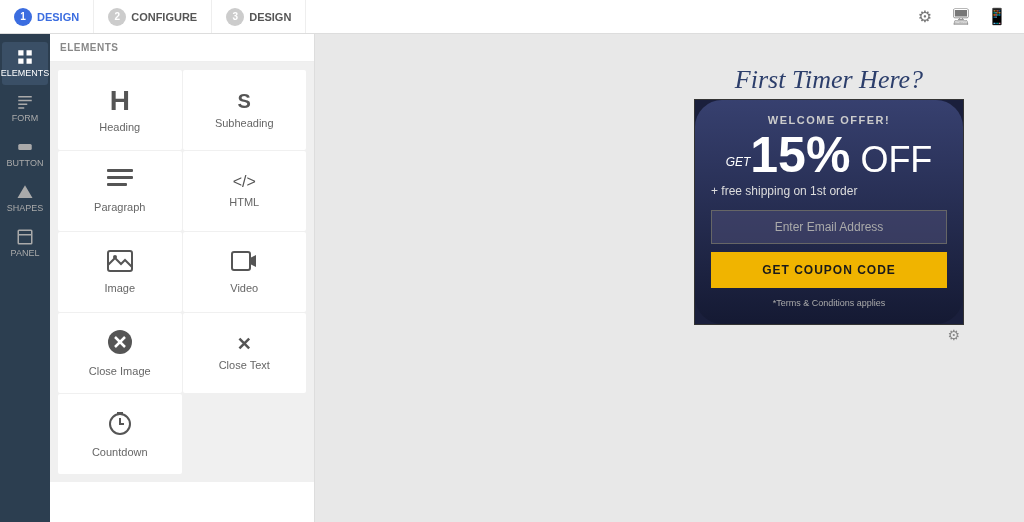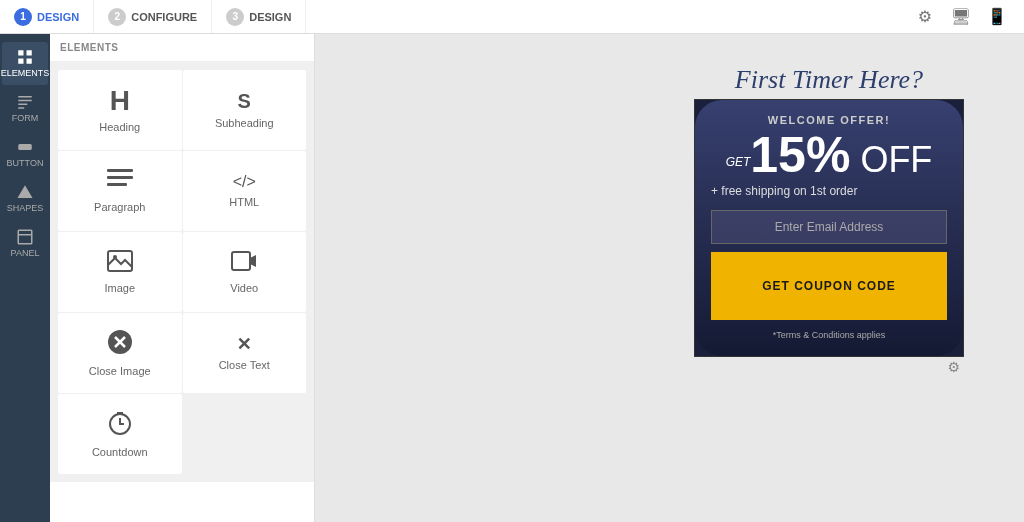--- a/index.html
+++ b/index.html
@@ -118,21 +118,21 @@
     .popup-subtext {
       color: #ddd; font-size: 12px; margin-bottom: 12px;
     }
     .popup-email-input {
       width: 100%; padding: 9px 28px; background: rgba(80,80,120,0.5);
       border: 1px solid #666; color: #ccc; font-size: 12px; text-align: center;
       margin-bottom: 8px; outline: none;
     }
     .popup-email-input::placeholder { color: #aaa; }
     .popup-btn {
-      width: 100%; padding: 27px; background: #f0b400; border: none;
+      width: 100%; padding: 11px; background: #f0b400; border: none;
       color: #1a1a1a; font-size: 12px; font-weight: bold; letter-spacing: 1px;
       cursor: pointer; margin-bottom: 10px;
     }
     .popup-terms {
       text-align: center; color: #aaa; font-size: 9px;
     }
     .popup-gear {
       position: absolute; bottom: -18px; right: 4px; color: #888; font-size: 14px; cursor: pointer;
     }
   </style>

